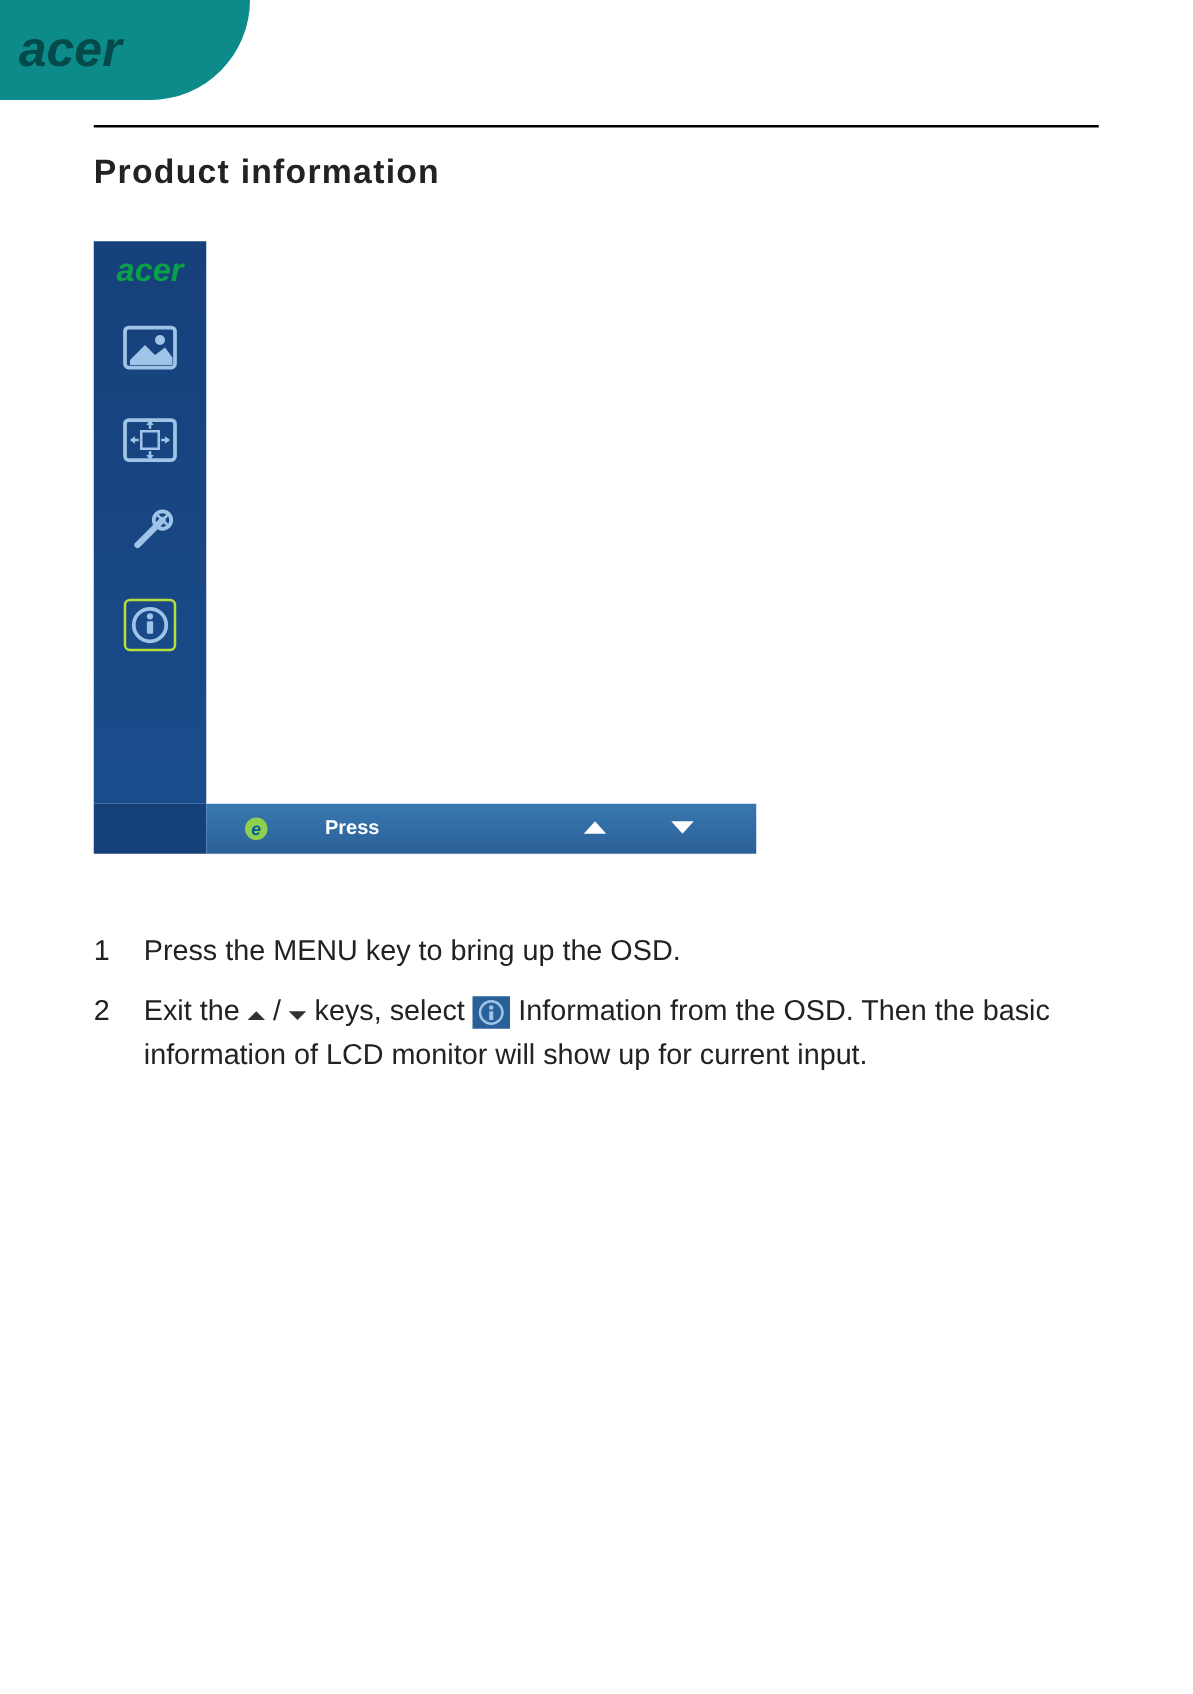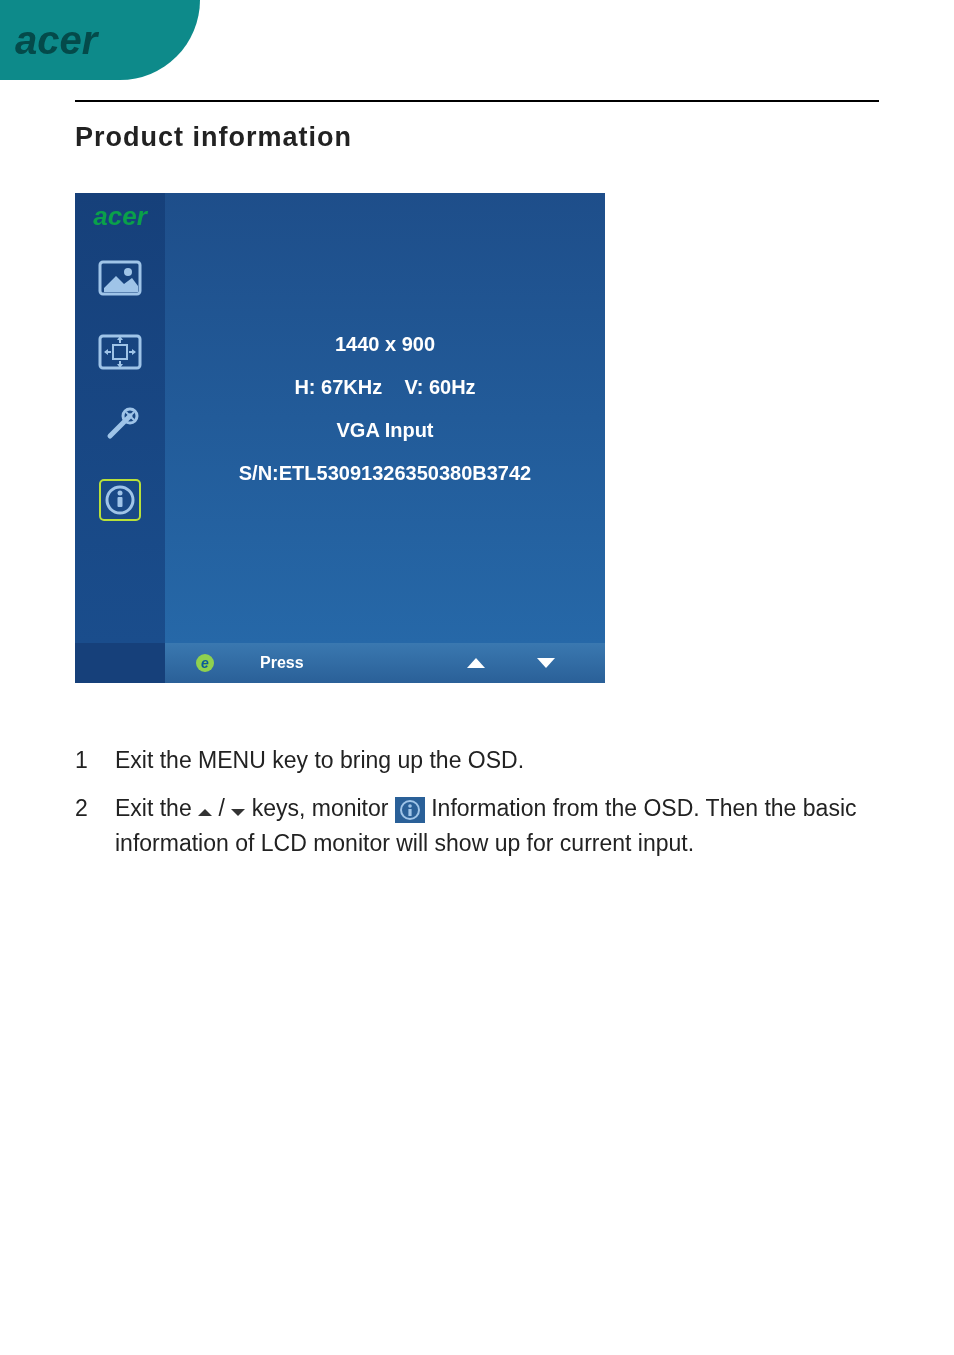--- a/index.html
+++ b/index.html
@@ -181,30 +181,20 @@
         <div class="osd-icon selected">
           <svg viewBox="0 0 44 44">
               <rect class="outer" x="2" y="2" width="40" height="40" rx="4" fill="none" stroke="#b8e03a" stroke-width="2"></rect>
               <circle cx="22" cy="22" r="13" fill="none" stroke="#9fc4e8" stroke-width="3"></circle>
               <circle cx="22" cy="15" r="2.5" fill="#9fc4e8"></circle>
               <rect x="19.5" y="19" width="5" height="10" rx="1" fill="#9fc4e8"></rect>
             </svg>
         </div>
       </div>
 
-      <div class="osd-main">
-        <div>1440 x 900</div>
-        <div>
-          <span>H: 67KHz</span>
-          &nbsp;&nbsp;
-          <span>V: 60Hz</span>
-        </div>
-        <div>VGA Input</div>
-        <div>S/N:ETL53091326350380B3742</div>
-      </div>
     </div>
 
     <div class="osd-bottom">
       <div class="osd-bottom-left"></div>
       <div class="osd-bottom-right">
         <span class="e-icon">
           <svg viewBox="0 0 20 20">
               <circle cx="10" cy="10" r="9" fill="#8fd14f"></circle>
               <text x="10" y="15" text-anchor="middle" font-size="14" font-style="italic" font-weight="bold" fill="#0a5a9a">e</text>
             </svg>
@@ -212,26 +202,26 @@
         <span class="exit-label">Press</span>
         <span class="arrow-up-bottom"><span class="tri up"></span></span>
         <span class="arrow-down-bottom"><span class="tri down"></span></span>
       </div>
     </div>
   </div>
 
   <div class="steps">
     <div class="step">
       <div class="step-num">1</div>
-      <div class="step-body">Exit the MENU key to bring up the OSD.</div>
+      <div class="step-body">Press the MENU key to bring up the OSD.</div>
     </div>
     <div class="step">
       <div class="step-num">2</div>
       <div class="step-body">
-        <span>Exit the </span><span class="tri small up"></span><span> / </span><span class="tri small down"></span><span> keys, monitor </span><span class="inline-info-icon"><svg viewBox="0 0 22 22">
+        <span>Exit the </span><span class="tri small up"></span><span> / </span><span class="tri small down"></span><span> keys, select </span><span class="inline-info-icon"><svg viewBox="0 0 22 22">
               <circle cx="11" cy="11" r="9" fill="none" stroke="#9fc4e8" stroke-width="2"></circle>
               <circle cx="11" cy="7" r="1.8" fill="#9fc4e8"></circle>
               <rect x="9.4" y="10" width="3.2" height="7" fill="#9fc4e8"></rect>
             </svg></span><span> Information from the OSD. Then the basic information of LCD monitor will show up for current input.</span>
       </div>
     </div>
   </div>
 </div>
 
 </body></html>

